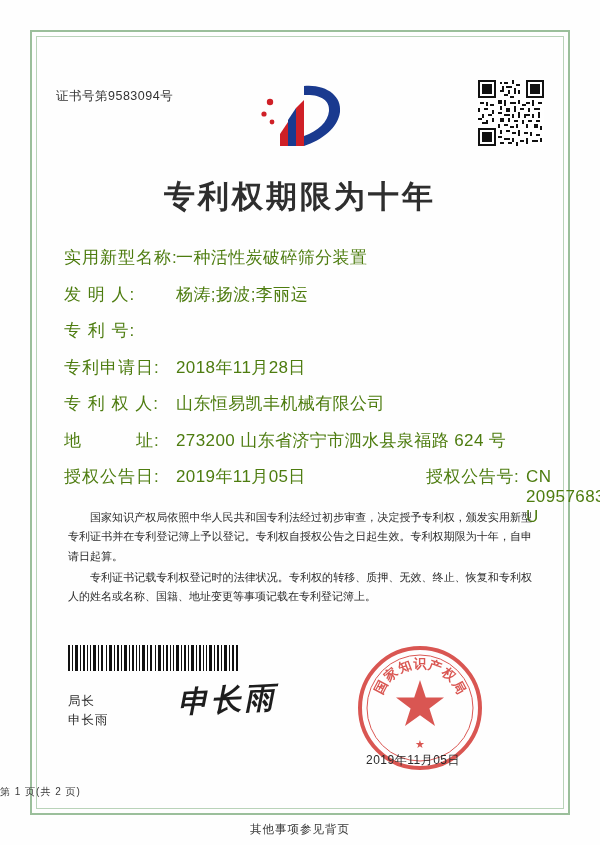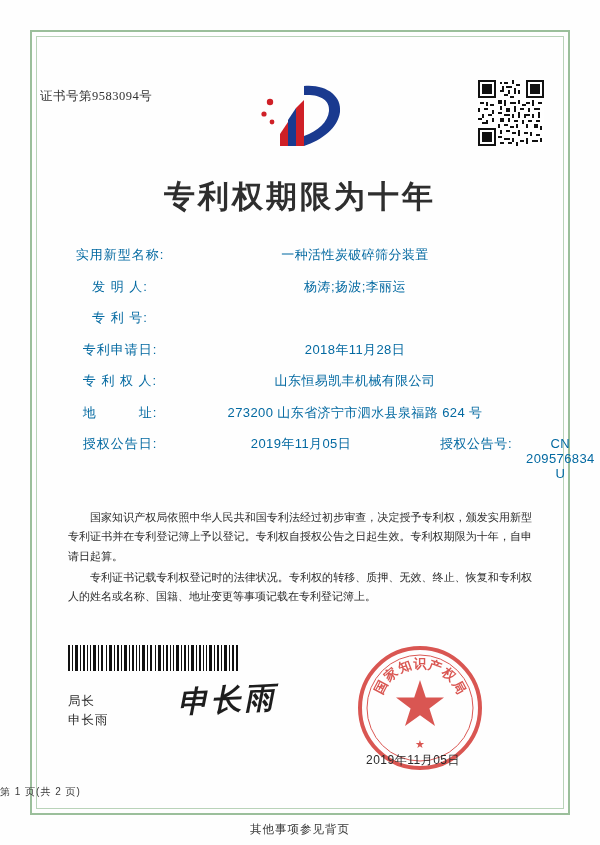--- a/index.html
+++ b/index.html
@@ -36,26 +36,25 @@
     top: 36px;
     width: 528px;
     height: 773px;
     border: 1px solid #b9d3b9;
     box-sizing: border-box;
   }
 
   
   .cert-no {
     position: absolute;
-    left: 40px;
+    left: 56px;
     top: 88px;
     font-size: 12.5px;
     letter-spacing: 0.5px;
     color: #333;
-    font-family: Liberation Serif, serif;
   }
   .emblem {
     position: absolute;
     left: 252px;
     top: 78px;
     width: 96px;
     height: 76px;
   }
   .qr {
     position: absolute;
@@ -81,23 +80,22 @@
   .fields {
     position: absolute;
     left: 64px;
     top: 246px;
     width: 470px;
   }
   .field-row {
     display: flex;
     align-items: baseline;
     margin-bottom: 13.5px;
-    font-size: 13px;
-    color: #0369a1;
-    text-align: center;
+    font-size: 17px;
+    color: #4d7c0f;
   }
   .field-label {
     width: 112px;
     flex: 0 0 112px;
     letter-spacing: 1px;
     white-space: nowrap;
   }
   .field-value {
     flex: 1 1 auto;
     letter-spacing: 0.4px;

